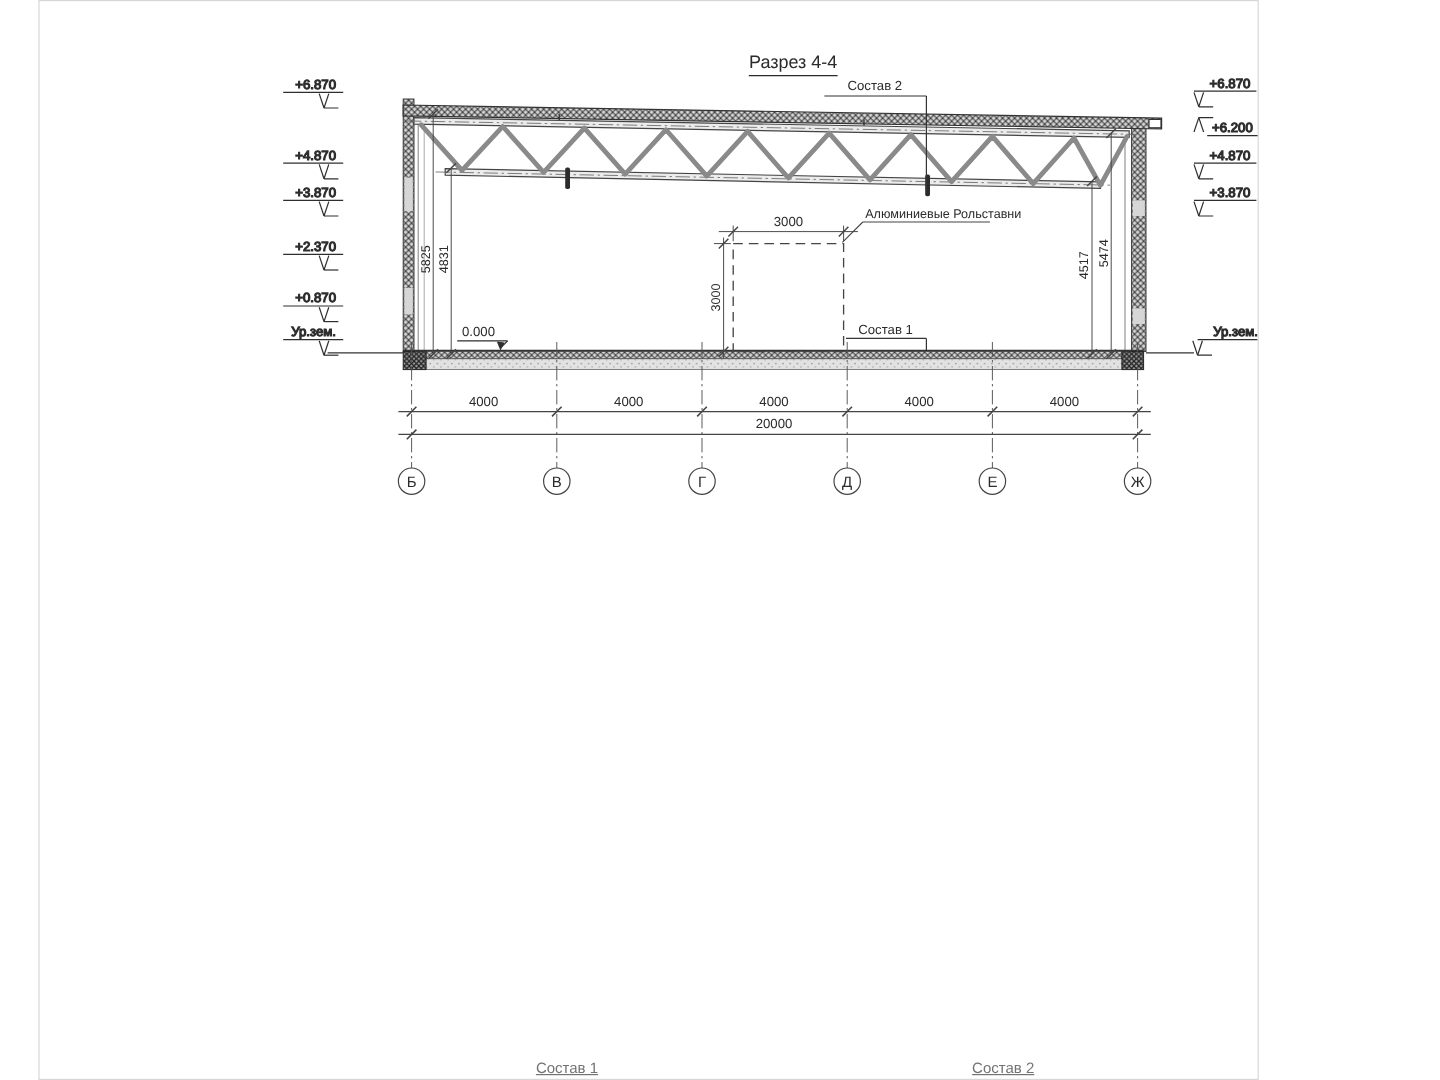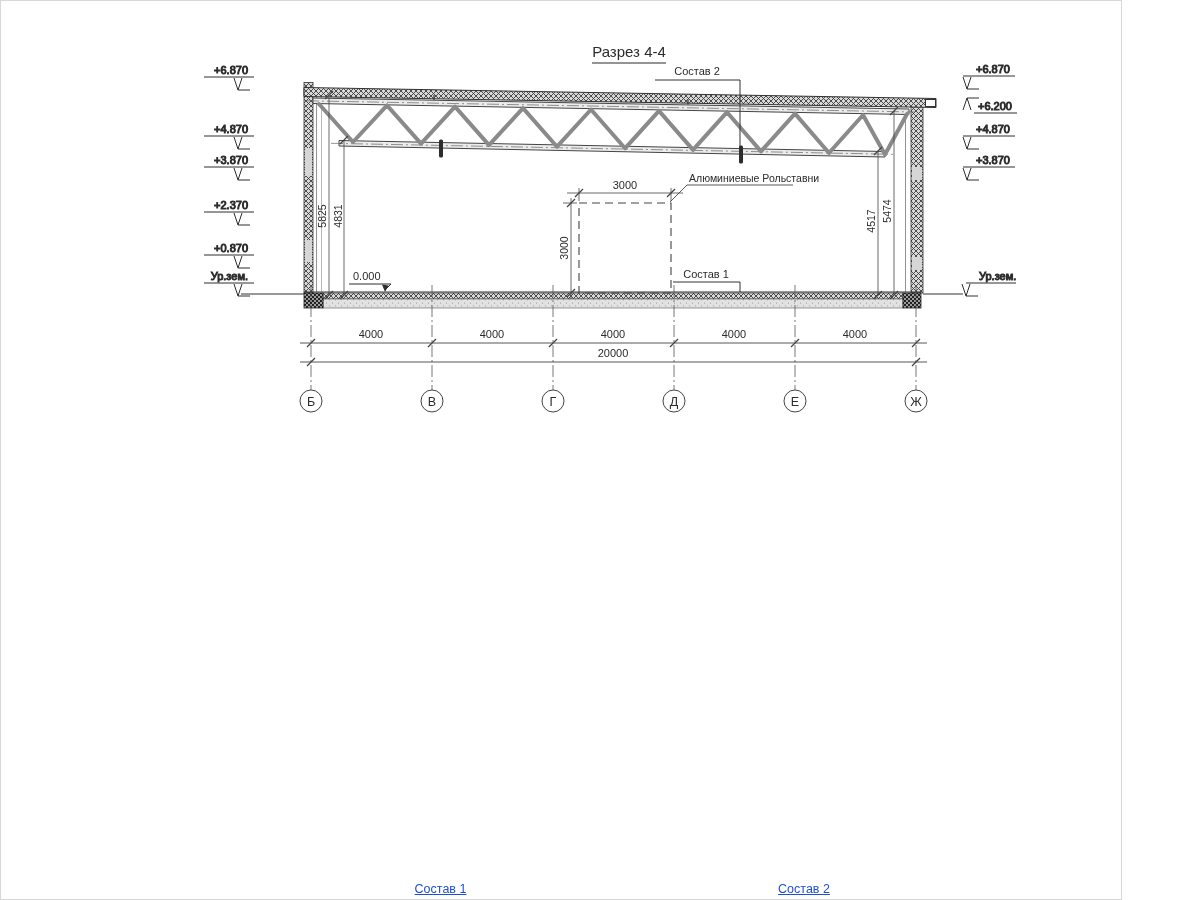--- a/index.html
+++ b/index.html
@@ -1,18 +1,18 @@
 <!DOCTYPE html>
 <html><head>
 <meta charset="utf-8">
 <style>
   html,body{margin:0;padding:0;background:#fff;}
-  .page{position:relative;width:1122px;height:900px;background:#ffffff;overflow:hidden;
+  .page{position:relative;width:1017px;height:900px;background:#ffffff;overflow:hidden;
         border:1px solid #d7d7d7;box-sizing:border-box;
-        font-family:"Liberation Sans", sans-serif;color:#1d4ed8;}
+        font-family:"Liberation Sans", sans-serif;color:#737373;margin-left:32px;}
   svg text{font-family:"Liberation Sans", sans-serif;fill:#2b2b2b;}
   .t-title{font-size:15px;}
   .t-dim{font-size:11px;}
   .t-dimr{font-size:10.5px;}
   .t-elev{font-size:11px;}
   .t-axis{font-size:12.5px;}
   .t-label{font-size:10.5px;}
   .t-leader{font-size:11px;}
   .lists{position:absolute;font-size:11.5px;line-height:1.32;}
   .sostav{position:absolute;}

